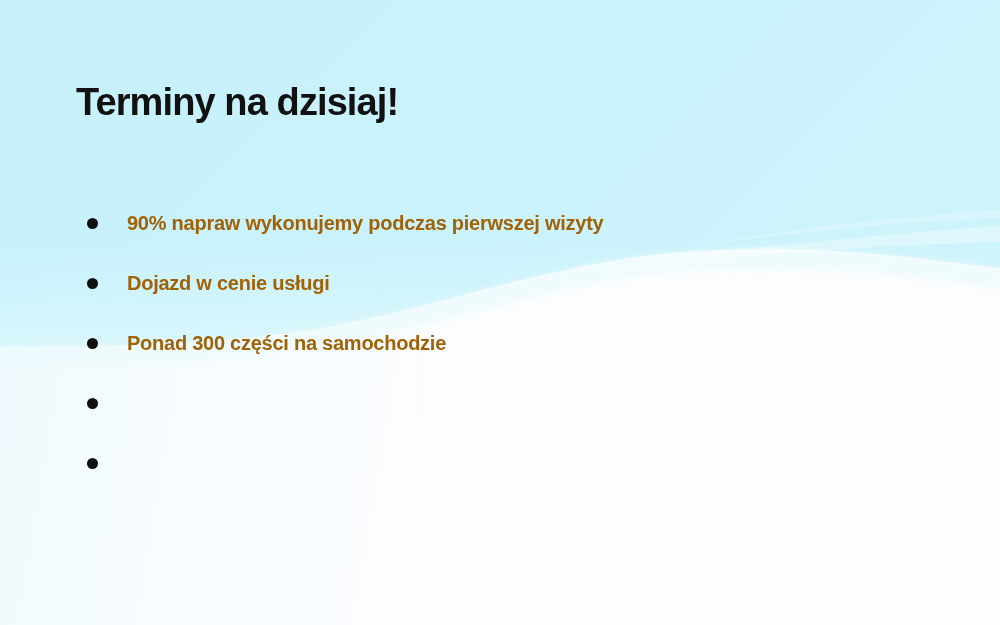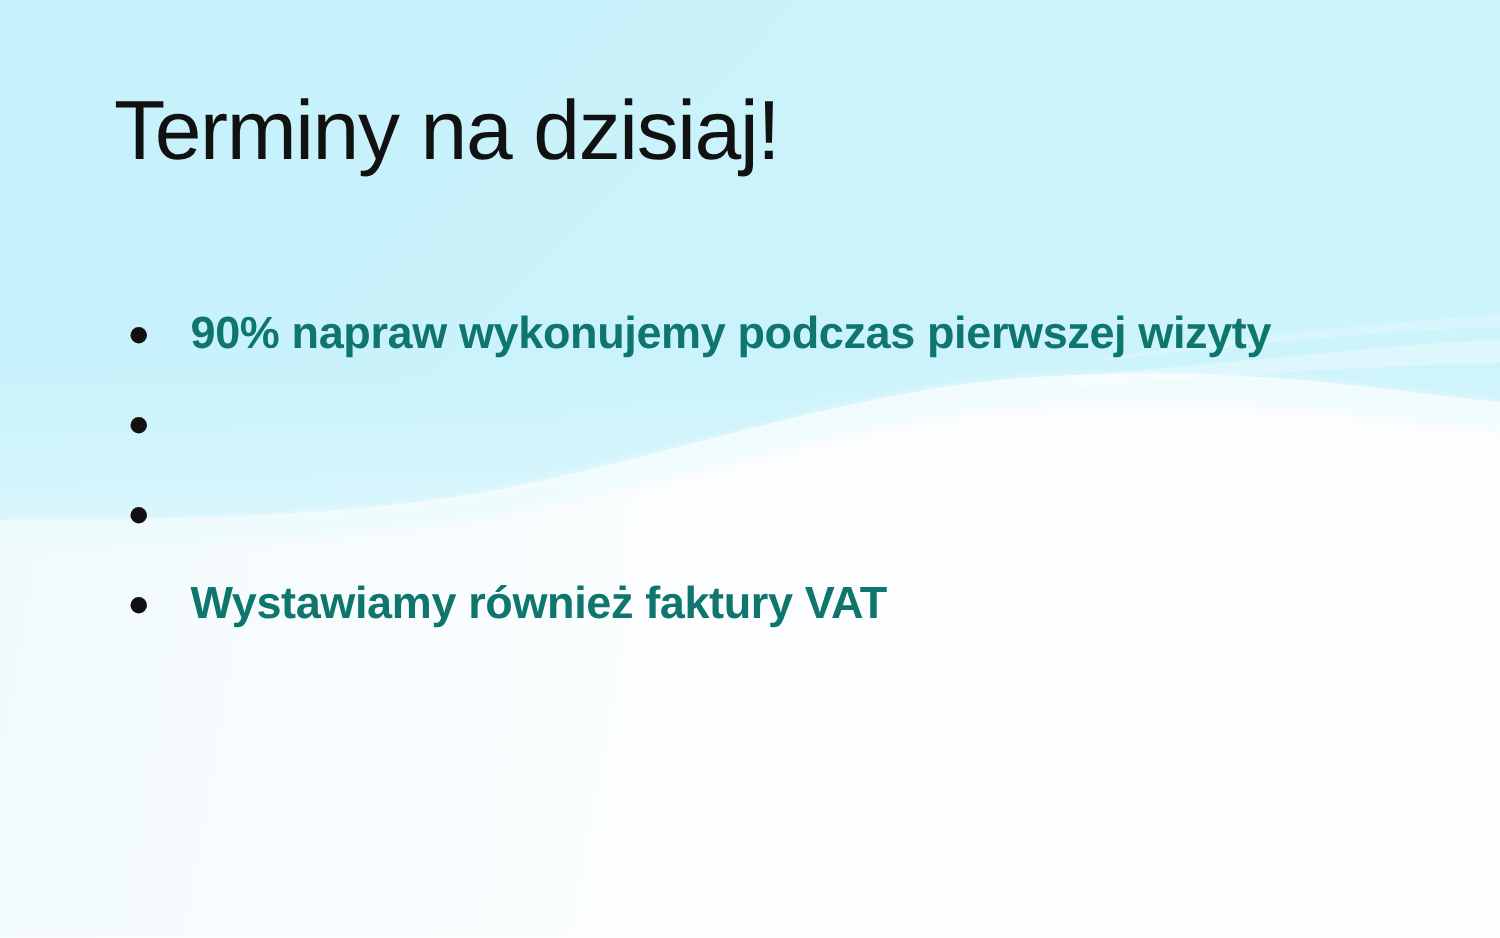--- a/index.html
+++ b/index.html
@@ -73,25 +73,25 @@
   
 
   .content {
     position: absolute;
     inset: 0;
   }
 
   .slide-title {
     position: absolute;
     left: 76px;
-    top: 55px;
+    top: 70px;
     margin: 0;
-    font-size: 56px;
+    font-size: 38px;
     line-height: 64px;
-    font-weight: 400;
+    font-weight: 700;
     letter-spacing: -0.9px;
     color: #111111;
     white-space: nowrap;
   }
 
   .bullet-list {
     position: absolute;
     left: 76px;
     top: 193px;
     width: 900px;
@@ -113,25 +113,25 @@
     left: 11px;
     top: 50%;
     width: 11px;
     height: 11px;
     margin-top: -5px;
     border-radius: 50%;
     background: #111111;
   }
 
   .bullet-text {
-    font-size: 30px;
+    font-size: 20px;
     line-height: 34px;
     font-weight: 700;
     letter-spacing: -0.25px;
-    color: #0f766e;
+    color: #a16207;
     white-space: nowrap;
   }
 </style>
 </head>
 <body>
 
 <div id="slide">
 
   <div class="bg-base"></div>
   <div class="bg-lowtint"></div>
@@ -193,29 +193,33 @@
     <h1 class="slide-title">Terminy na dzisiaj!</h1>
 
     <ul class="bullet-list">
 
       <li class="bullet-item">
         <span class="bullet-marker"></span>
         <span class="bullet-text">90% napraw wykonujemy podczas pierwszej wizyty</span>
       </li>
 
 
-
-      <li class="bullet-item">
-        <span class="bullet-marker"></span>
-      </li>
-
-      <li class="bullet-item">
-        <span class="bullet-marker"></span>
-      </li>
-
-      <li class="bullet-item">
-        <span class="bullet-marker"></span>
-        <span class="bullet-text">Wystawiamy również faktury VAT</span>
+      <li class="bullet-item">
+        <span class="bullet-marker"></span>
+        <span class="bullet-text">Dojazd w cenie usługi</span>
+      </li>
+
+      <li class="bullet-item">
+        <span class="bullet-marker"></span>
+        <span class="bullet-text">Ponad 300 części na samochodzie</span>
+      </li>
+
+      <li class="bullet-item">
+        <span class="bullet-marker"></span>
+      </li>
+
+      <li class="bullet-item">
+        <span class="bullet-marker"></span>
       </li>
 
     </ul>
   </div>
 </div>
 
 </body></html>

